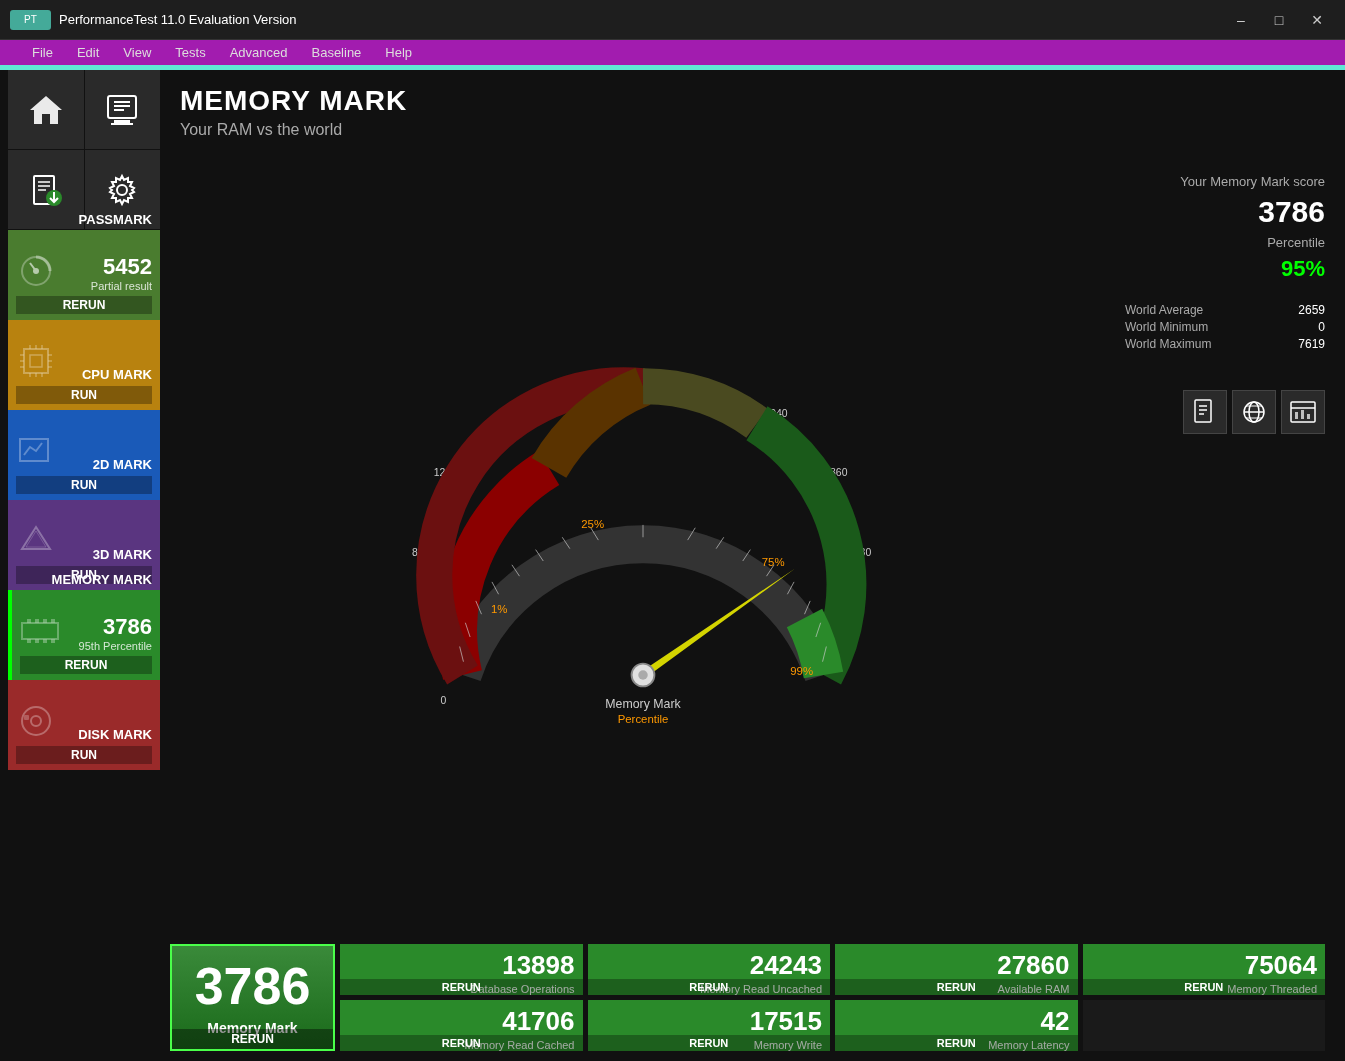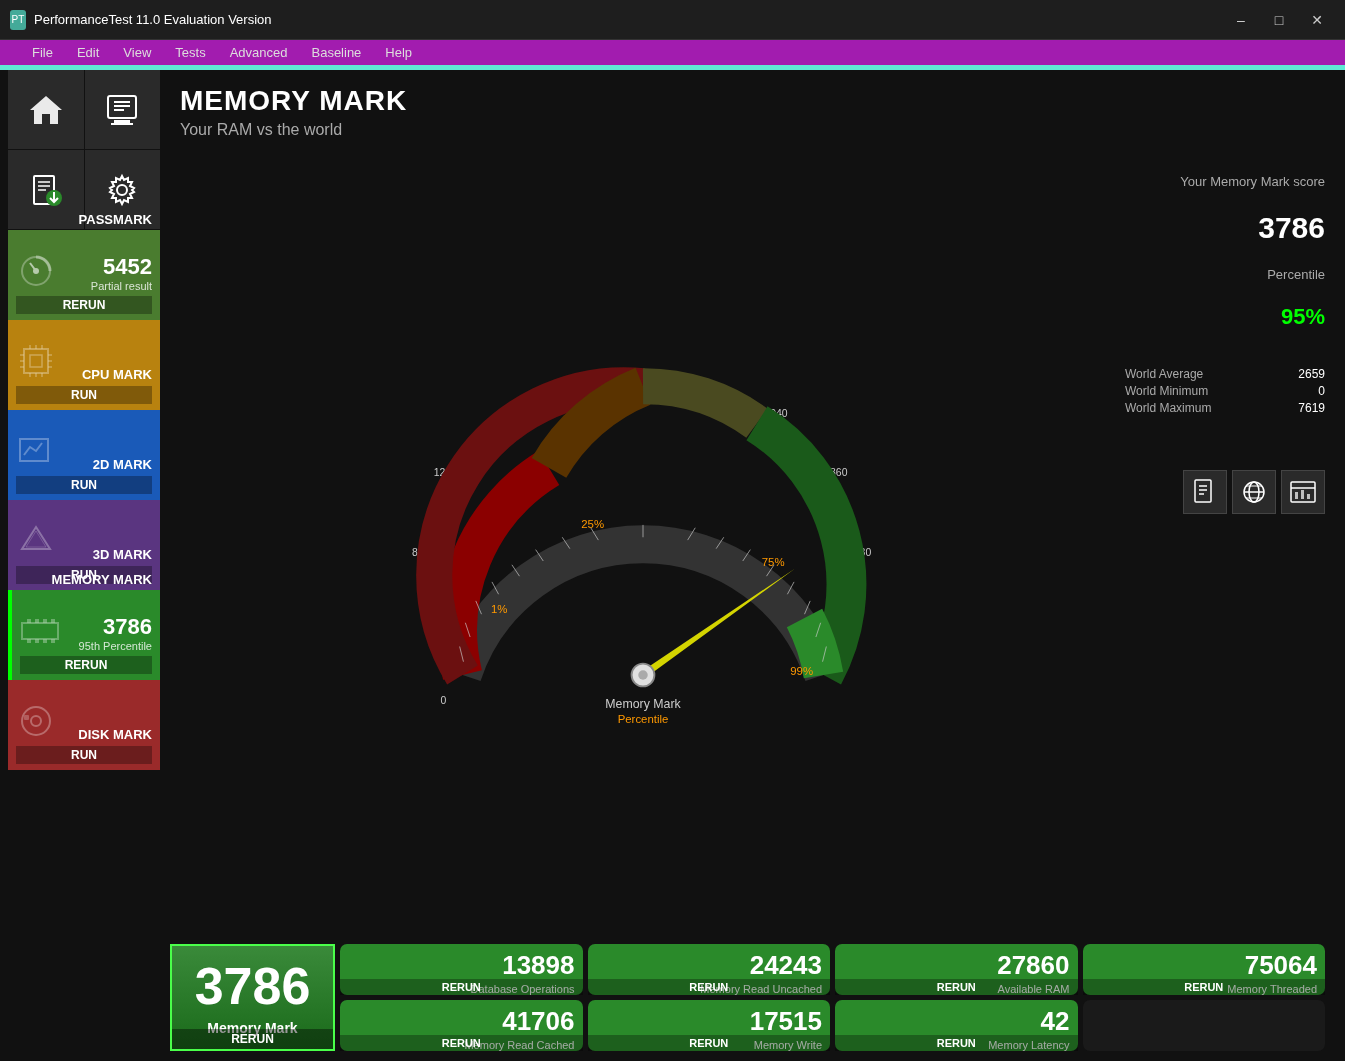--- a/index.html
+++ b/index.html
@@ -8,21 +8,21 @@
     .title-bar {
       background: #1e1e1e;
       height: 40px;
       display: flex;
       align-items: center;
       justify-content: space-between;
       padding: 0 10px;
       border-bottom: 1px solid #333;
     }
     .title-bar-left { display: flex; align-items: center; gap: 8px; color: #fff; font-size: 13px; }
-    .title-bar-icon { width: 16px; height: 20px; background: #4a9; border-radius: 3px; display: flex; align-items: center; justify-content: center; color: white; font-size: 10px; }
+    .title-bar-icon { width: 41px; height: 20px; background: #4a9; border-radius: 3px; display: flex; align-items: center; justify-content: center; color: white; font-size: 10px; }
     .title-bar-controls { display: flex; gap: 2px; }
     .title-bar-btn { width: 36px; height: 30px; background: transparent; border: none; color: #ccc; cursor: pointer; font-size: 14px; display: flex; align-items: center; justify-content: center; }
 
     .menu-bar {
       background: #a21caf;
       height: 30px;
       display: flex;
       align-items: center;
       padding: 0 20px;
       border-bottom: 5px solid #5eead4;
@@ -186,21 +186,21 @@
       justify-content: center;
       position: relative;
     }
 
     .stats-section {
       width: 200px;
       display: flex;
       flex-direction: column;
       justify-content: flex-start;
       padding-top: 20px;
-      gap: 22px;
+      gap: 6px;
     }
 
     .stat-label {
       color: #aaa;
       font-size: 13px;
       text-align: right;
     }
     .stat-value {
       color: #fff;
       font-size: 30px;
@@ -292,21 +292,20 @@
     }
 
     .tile {
       background: #2a8a2a;
       display: flex;
       flex-direction: column;
       align-items: flex-end;
       padding: 6px 8px 0 8px;
       cursor: pointer;
       position: relative;
-      border-radius: 7px;
     }
     .tile-score {
       color: #fff;
       font-size: 26px;
       font-weight: bold;
       text-align: right;
     }
     .tile-label {
       color: rgba(255,255,255,0.9);
       font-size: 11px;

